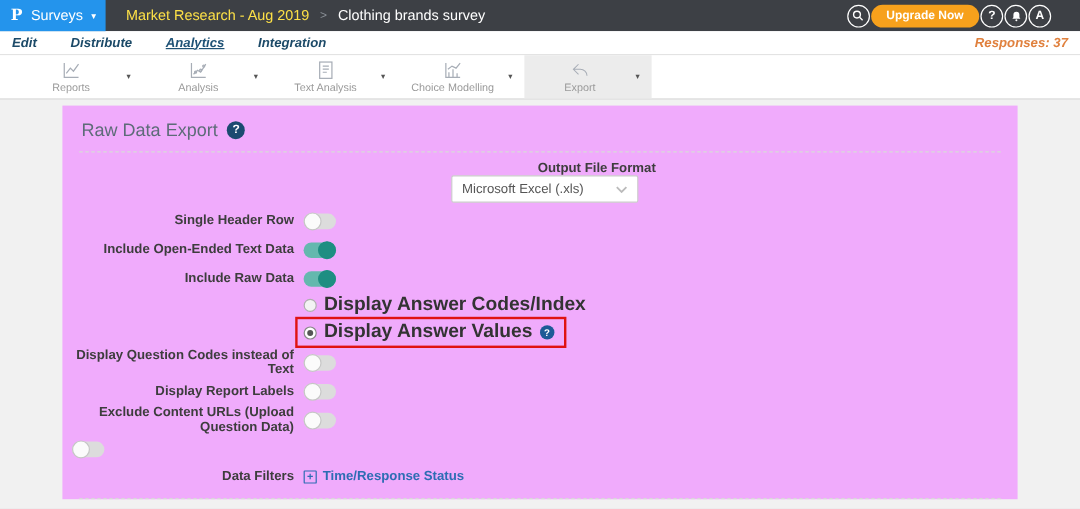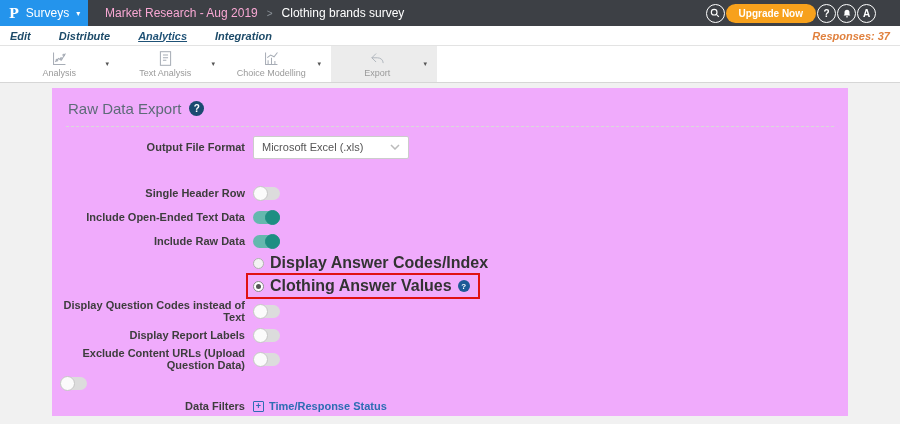--- a/index.html
+++ b/index.html
@@ -7,21 +7,21 @@
           font-family:"Liberation Sans",sans-serif;overflow:hidden;}
 
   
   .topbar{height:26px;background:#3d4045;display:flex;align-items:center;}
   .brand{height:26px;background:#2494ec;display:flex;align-items:center;
          padding:0 9px;gap:7px;width:88px;box-sizing:border-box;cursor:pointer;}
   .logo{color:#fff;font-size:13px;font-weight:bold;font-family:"DejaVu Serif",serif;}
   .brand-label{color:#fff;font-size:12px;}
   .caret-w{font-size:8px;color:#fff;margin-left:auto;}
   .breadcrumb{margin-left:17px;display:flex;gap:9px;font-size:12px;align-items:center;}
-  .bc-parent{color:#f9a8d4;cursor:pointer;}
+  .bc-parent{color:#fde047;cursor:pointer;}
   .bc-sep{color:#8b9198;font-size:10px;}
   .bc-current{color:#fff;}
   .topbar-right{margin-left:auto;display:flex;align-items:center;gap:1px;padding-right:24px;}
   .circle-btn{width:19px;height:19px;border:1.5px solid #fff;border-radius:50%;color:#fff;
               font-size:10px;font-weight:bold;display:flex;align-items:center;
               justify-content:center;box-sizing:border-box;cursor:pointer;background:transparent;}
   .circle-btn svg{display:block;}
   .upgrade{background:#f7a11c;color:#fff;border:none;border-radius:10px;height:19px;
            padding:0 13px;font-size:10px;font-weight:bold;cursor:pointer;
            font-family:"Liberation Sans",sans-serif;}
@@ -48,21 +48,21 @@
   .card-head{margin:0 14px;padding:12px 2px 9px;border-bottom:1px dashed #d9d9d9;
              display:flex;align-items:center;gap:8px;}
   .card-title{font-size:15px;color:#5d6b78;}
   .help-lg{width:15px;height:15px;background:#1b4a70;color:#fff;border-radius:50%;font-size:10px;
            font-weight:bold;display:inline-flex;align-items:center;justify-content:center;cursor:pointer;}
   .help-sm{width:12px;height:12px;background:#1d5a96;color:#fff;border-radius:50%;font-size:8px;
            font-weight:bold;display:inline-flex;align-items:center;justify-content:center;cursor:pointer;}
 
   .form{padding-top:7px;}
   .frow{display:flex;align-items:center;min-height:24px;}
-  .frow.fmt{min-height:26px;margin-bottom:21px;}
+  .frow.fmt{min-height:26px;margin-bottom:3px;flex-direction:column;}
   .frow.rrow{min-height:20px;}
   .flabel{width:193px;text-align:right;font-size:11px;font-weight:bold;color:#3d3d3d;flex-shrink:0;}
   .fctrl{margin-left:8px;display:flex;align-items:center;}
 
   .select{width:156px;height:23px;border:1px solid #ccc;border-radius:2px;display:flex;
           align-items:center;justify-content:space-between;padding:0 8px;font-size:11px;
           color:#555;box-sizing:border-box;background:#fff;cursor:pointer;}
   .select svg{width:10px;height:6px;stroke:#bbb;fill:none;stroke-width:1.5;}
 
   .toggle{width:27px;height:13px;border-radius:7px;background:#dcdcdc;position:relative;
@@ -131,20 +131,32 @@
   <nav class="navrow">
     <span class="nav-item">Edit</span>
     <span class="nav-item">Distribute</span>
     <span class="nav-item active">Analytics</span>
     <span class="nav-item">Integration</span>
     <span class="responses">Responses: 37</span>
   </nav>
 
   <div class="toolbar">
 
+    <div class="tool-group">
+      <div class="tool-main">
+        <span class="tool-icon">
+          <svg viewBox="0 0 20 20">
+              <path d="M3 3v14h14"></path>
+              <path d="M5 13l4-5 3 3 5-7"></path>
+            </svg>
+        </span>
+        <span class="tool-label">Reports</span>
+      </div>
+      <span class="tool-caret">▾</span>
+    </div>
 
     <div class="tool-group">
       <div class="tool-main">
         <span class="tool-icon">
           <svg viewBox="0 0 20 20">
               <path d="M3 3v14h14"></path>
               <path d="M5 14l4-4 3 2 5-8"></path>
               <circle cx="7" cy="12" r="1"></circle>
               <circle cx="12" cy="10" r="1"></circle>
               <circle cx="15" cy="6" r="1"></circle>
@@ -248,21 +260,21 @@
           <span class="radio"></span>
           <span class="radio-label">Display Answer Codes/Index</span>
         </div>
       </div>
 
       <div class="frow rrow" style="min-height:25px;">
         <div class="flabel"></div>
         <div class="fctrl">
           <div class="highlight-box">
             <span class="radio checked"></span>
-            <span class="radio-label">Clothing Answer Values</span>
+            <span class="radio-label">Display Answer Values</span>
             <span class="help-sm">?</span>
           </div>
         </div>
       </div>
 
       <div class="frow">
         <div class="flabel">Display Question Codes instead of Text</div>
         <div class="fctrl">
           <span class="toggle">
               <span class="knob"></span>

